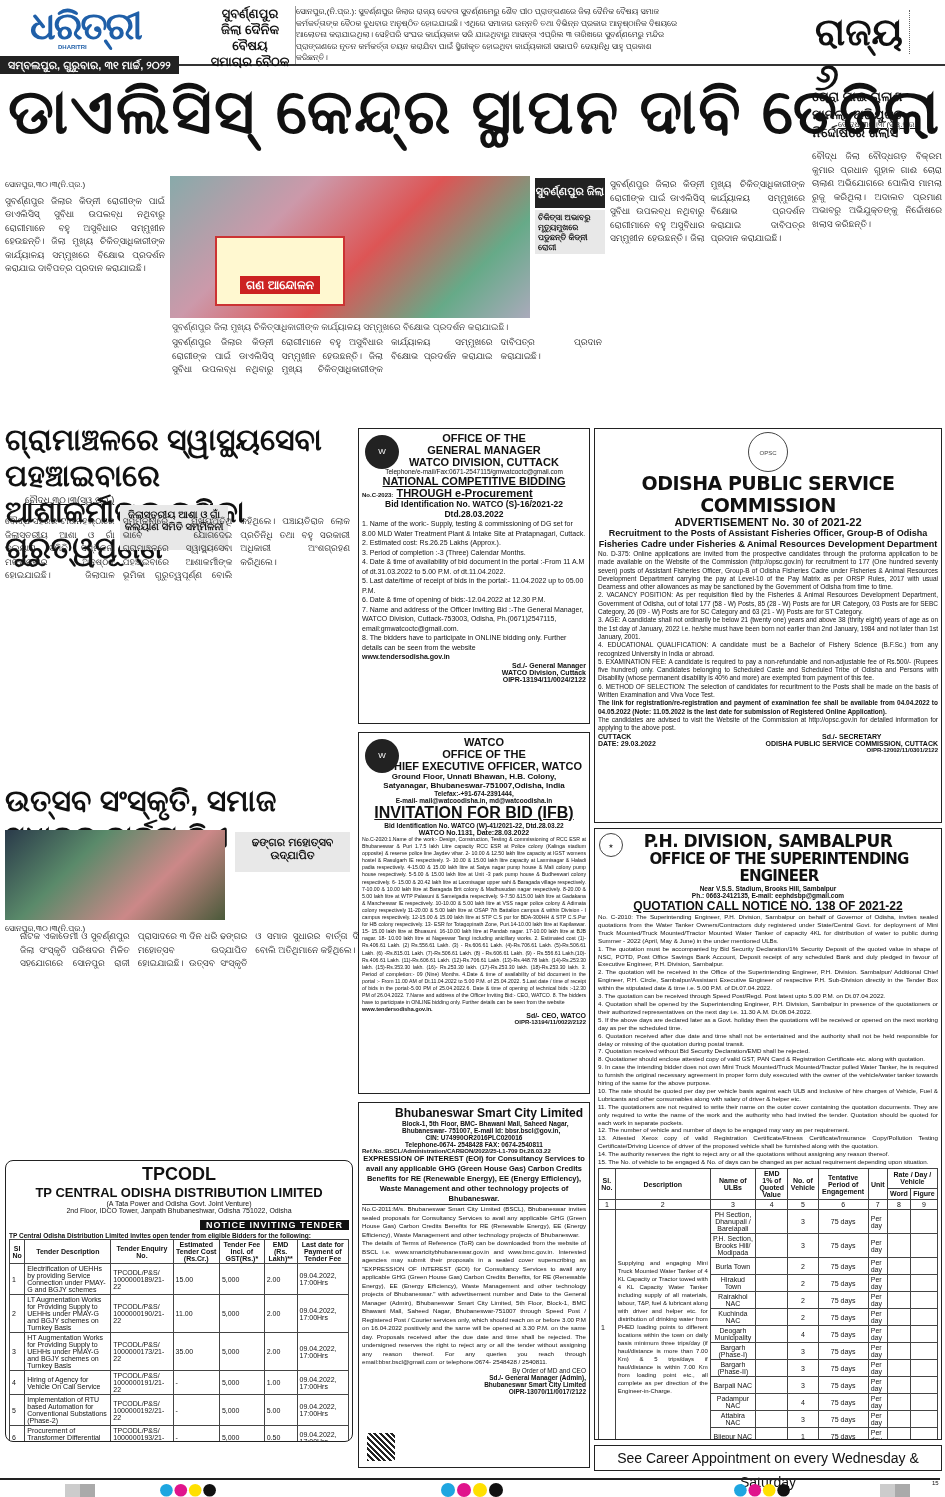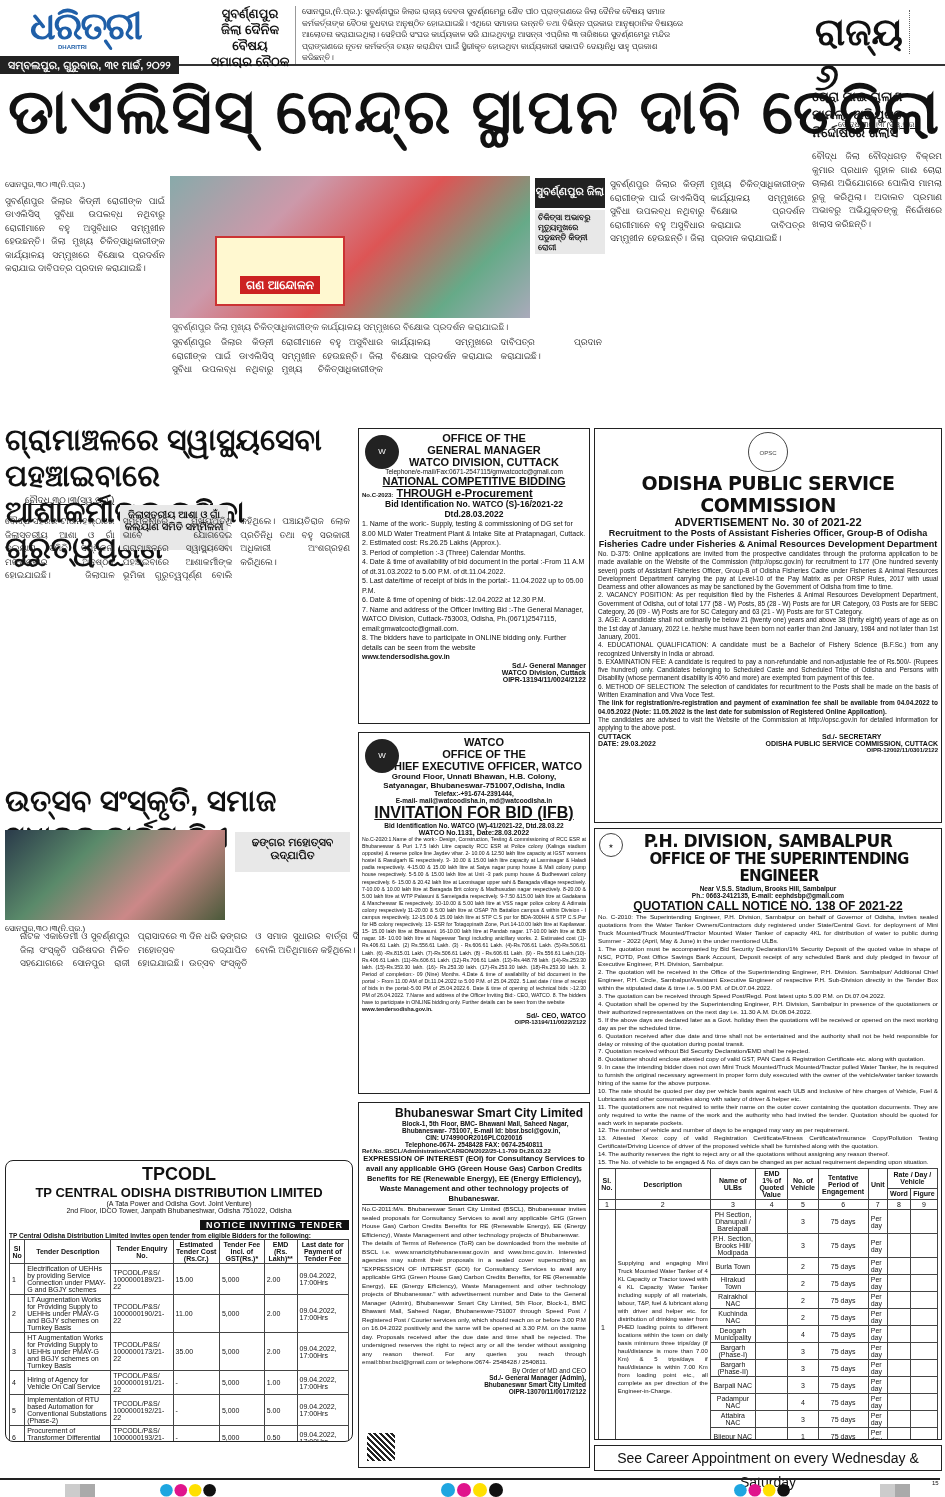--- a/index.html
+++ b/index.html
@@ -3,21 +3,21 @@
 <meta charset="utf-8">
 <style>
 *{box-sizing:border-box;margin:0;padding:0}
 body{width:945px;height:1497px;background:#fff;font-family:"Liberation Sans",sans-serif;color:#111;position:relative;overflow:hidden}
 .abs{position:absolute}
 .mast-logo{left:30px;top:4px;width:110px;height:48px;font-family:"DejaVu Serif",serif;font-size:38px;font-weight:bold;color:#1f5fa8;letter-spacing:-2px;line-height:44px}
 .mast-sub{left:58px;top:44px;font-size:6px;font-weight:bold;color:#1f5fa8}
 .dateline{left:0;top:56px;height:18px;background:#222;color:#fff;font-size:11px;font-weight:bold;padding:2px 8px;line-height:14px}
 .rule-top{left:100px;top:64px;width:845px;height:2px;background:#333}
 .promo{left:210px;top:6px;width:80px;text-align:center;font-size:13px;font-weight:bold;line-height:16px}
-.promo-text{left:295px;top:6px;width:390px;font-size:8px;line-height:11.5px;border-left:1px solid #999;padding-left:6px}
+.promo-text{left:295px;top:6px;width:390px;font-size:8px;line-height:11.5px;border-left:1px solid #999;}
 .page-label{left:815px;top:10px;font-size:38px;font-weight:bold;font-family:"DejaVu Sans",sans-serif}
 .headline{left:8px;top:76px;font-size:62px;font-weight:bold;letter-spacing:2px;line-height:72px}
 .side-head{left:812px;top:88px;width:130px;font-size:13px;line-height:18px;font-weight:bold}
 .body-col{font-size:9px;line-height:13.5px;color:#222;text-align:justify}
 .photo{background:linear-gradient(135deg,#8aa 0%,#c9a 30%,#d55 55%,#6a8 80%,#aab 100%)}
 .banner{background:#fff8d0;border:2px solid #c33;color:#222;font-size:10px;text-align:center}
 .caption{font-size:9px;color:#333}
 .h2{font-weight:bold;line-height:36px}
 .boxed{border:1.5px solid #222;background:#fff}
 .ad-title{text-align:center;font-weight:bold}

